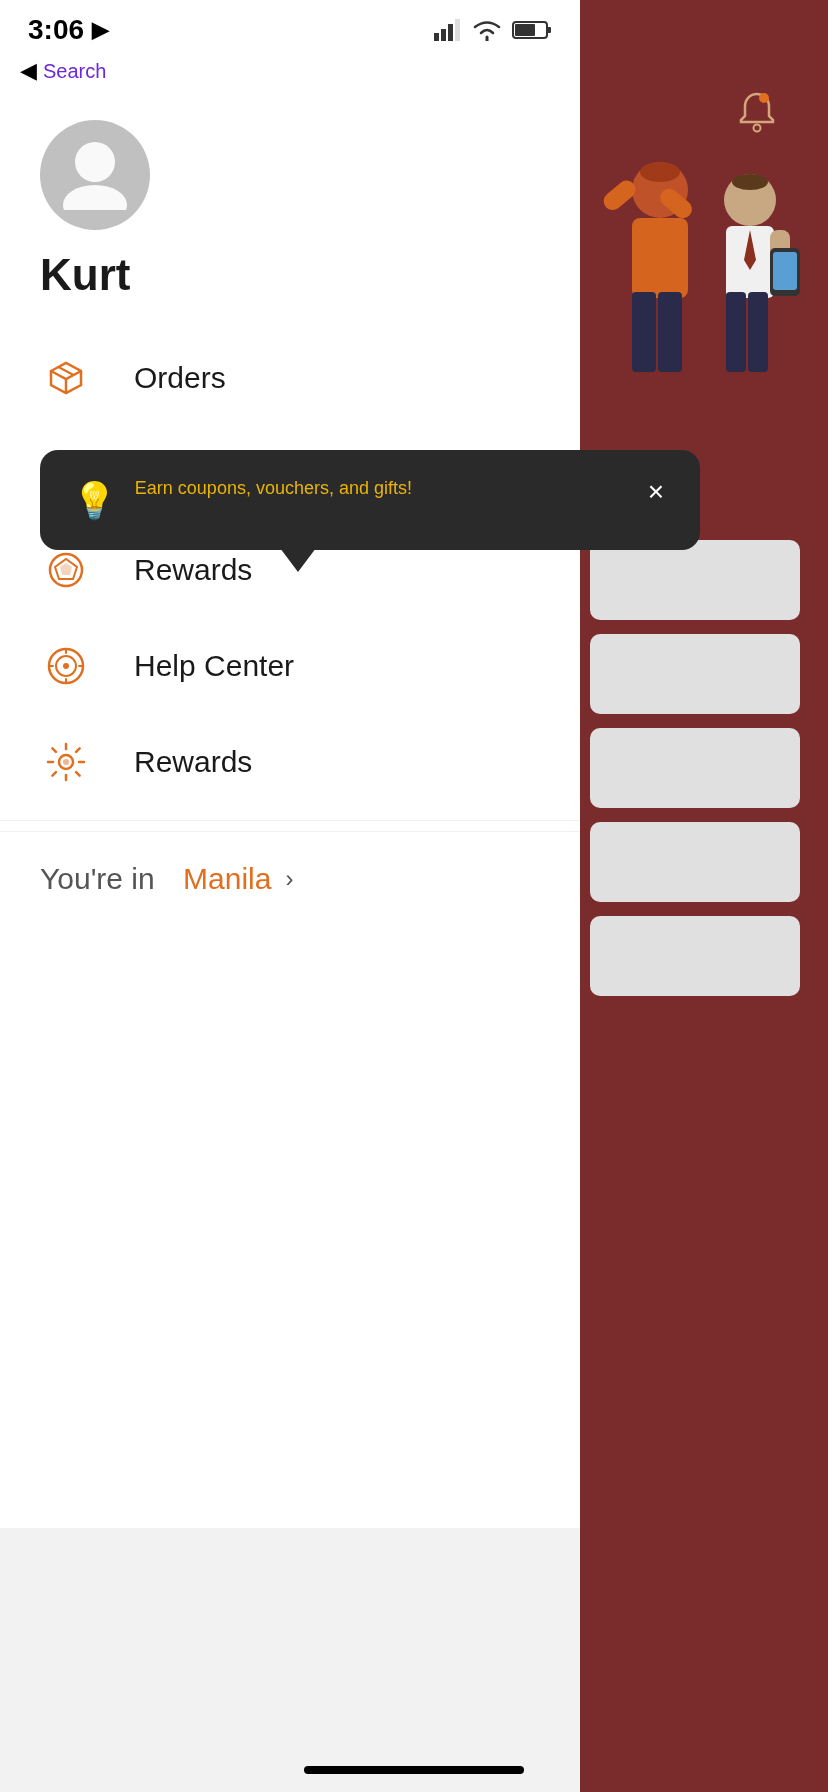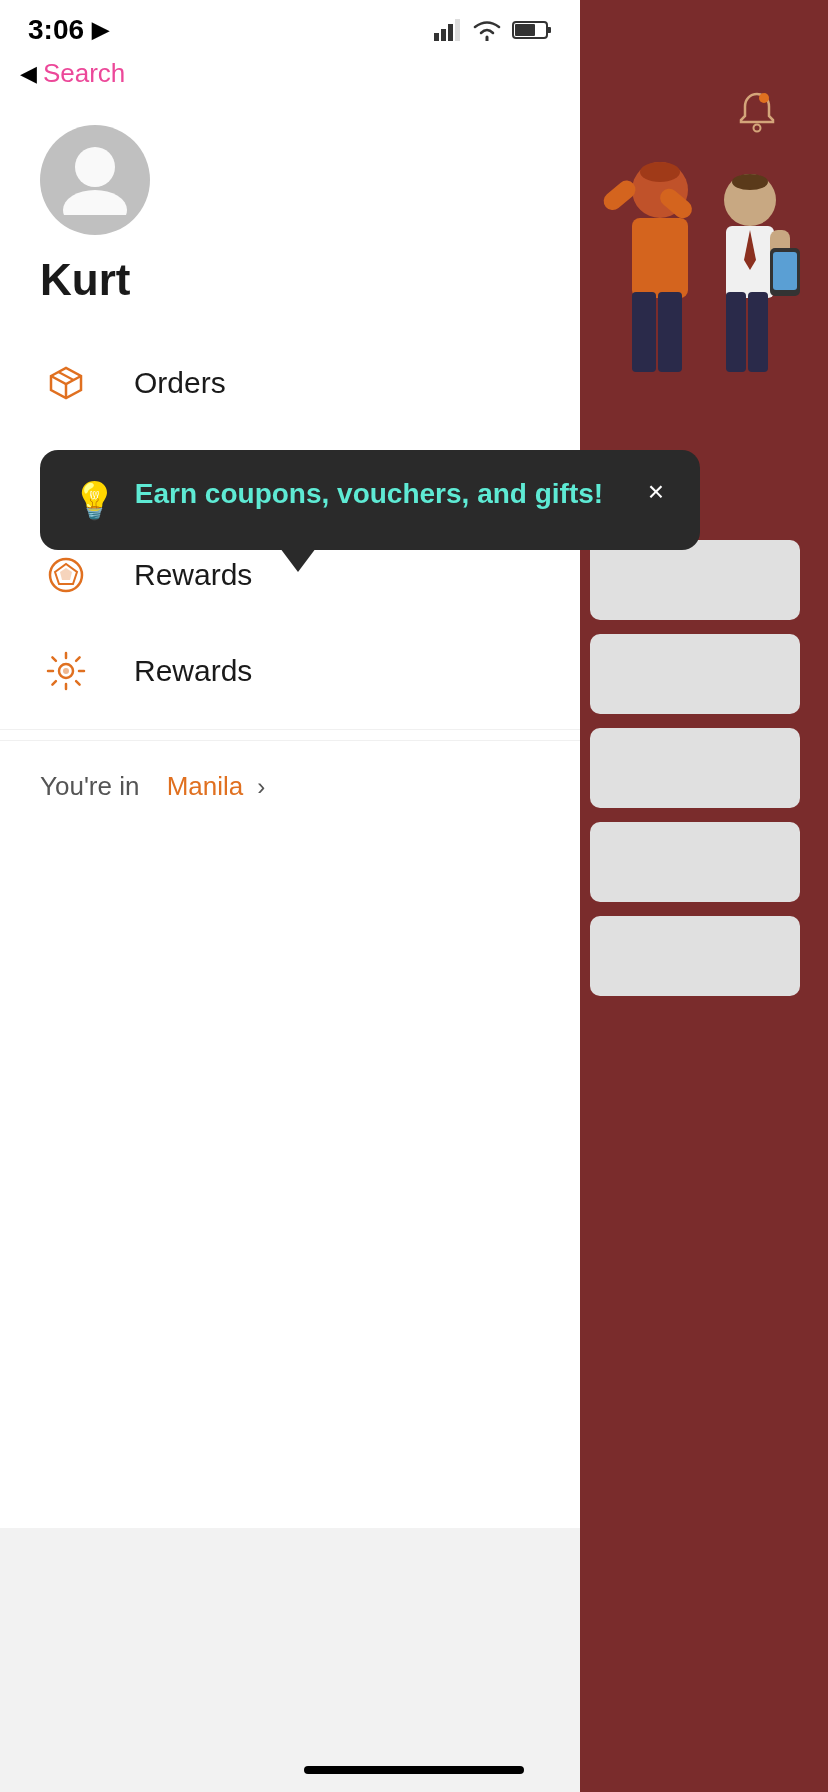--- a/index.html
+++ b/index.html
@@ -91,22 +91,22 @@
       display: flex;
       align-items: center;
       gap: 6px;
       cursor: pointer;
     }
     .back-arrow {
       font-size: 22px;
       color: #000;
     }
     .back-label {
-      font-size: 26px;
-      color: #ec4899;
+      font-size: 20px;
+      color: #6d28d9;
     }
 
     
     .profile-section {
       padding: 20px 40px 10px 40px;
     }
     .avatar {
       width: 110px;
       height: 110px;
       border-radius: 55px;
@@ -161,21 +161,21 @@
     
     .location-footer {
       padding: 30px 40px;
       display: flex;
       align-items: center;
       gap: 10px;
       border-top: 1px solid #f0f0f0;
       margin-top: 10px;
     }
     .location-text {
-      font-size: 26px;
+      font-size: 30px;
       color: #555;
     }
     .location-city {
       color: #e07020;
       font-weight: 500;
     }
     .chevron-right {
       font-size: 24px;
       color: #555;
       margin-left: 4px;
@@ -214,23 +214,23 @@
     .tooltip-content {
       flex: 1;
     }
     .tooltip-title {
       font-size: 26px;
       font-weight: 700;
       color: #fff;
       margin-bottom: 6px;
     }
     .tooltip-desc {
-      font-size: 28px;
-      color: #5eead4;
-      font-weight: 700;
+      font-size: 18px;
+      color: #eab308;
+      font-weight: 400;
     }
     .tooltip-close {
       color: #fff;
       font-size: 28px;
       cursor: pointer;
       flex-shrink: 0;
       line-height: 1;
       padding: 0 4px;
     }
 
@@ -390,20 +390,31 @@
         <svg width="46" height="46" viewBox="0 0 46 46" fill="none">
           <circle cx="23" cy="23" r="16" stroke="#e07020" stroke-width="2.5" fill="none"></circle>
           <path d="M12 20 L23 12 L34 20 L30 32 L16 32Z" stroke="#e07020" stroke-width="2" fill="none"></path>
           <path d="M17 20 L23 16 L29 20 L27 28 L19 28Z" fill="#e07020" opacity="0.3"></path>
         </svg>
       </div>
       <span class="menu-label">Rewards</span>
     </div>
 
 
+    <div class="menu-item">
+      <div class="menu-icon">
+        <svg width="46" height="46" viewBox="0 0 46 46" fill="none">
+          <circle cx="23" cy="23" r="17" stroke="#e07020" stroke-width="2.5" fill="none"></circle>
+          <circle cx="23" cy="23" r="10" stroke="#e07020" stroke-width="2" fill="none"></circle>
+          <circle cx="23" cy="23" r="3" fill="#e07020"></circle>
+          <path d="M23 6v4M23 36v4M6 23h4M36 23h4" stroke="#e07020" stroke-width="2" stroke-linecap="round"></path>
+        </svg>
+      </div>
+      <span class="menu-label">Help Center</span>
+    </div>
 
     <div class="menu-item">
       <div class="menu-icon">
         <svg width="46" height="46" viewBox="0 0 46 46" fill="none">
           <circle cx="23" cy="23" r="7" stroke="#e07020" stroke-width="2.5" fill="none"></circle>
           <path d="M23 5v5M23 36v5M5 23h5M36 23h5
                    M9.4 9.4l3.5 3.5M33.1 33.1l3.5 3.5
                    M9.4 36.6l3.5-3.5M33.1 12.9l3.5-3.5" stroke="#e07020" stroke-width="2.5" stroke-linecap="round"></path>
           <circle cx="23" cy="23" r="3" fill="#e07020" opacity="0.5"></circle>
         </svg>

